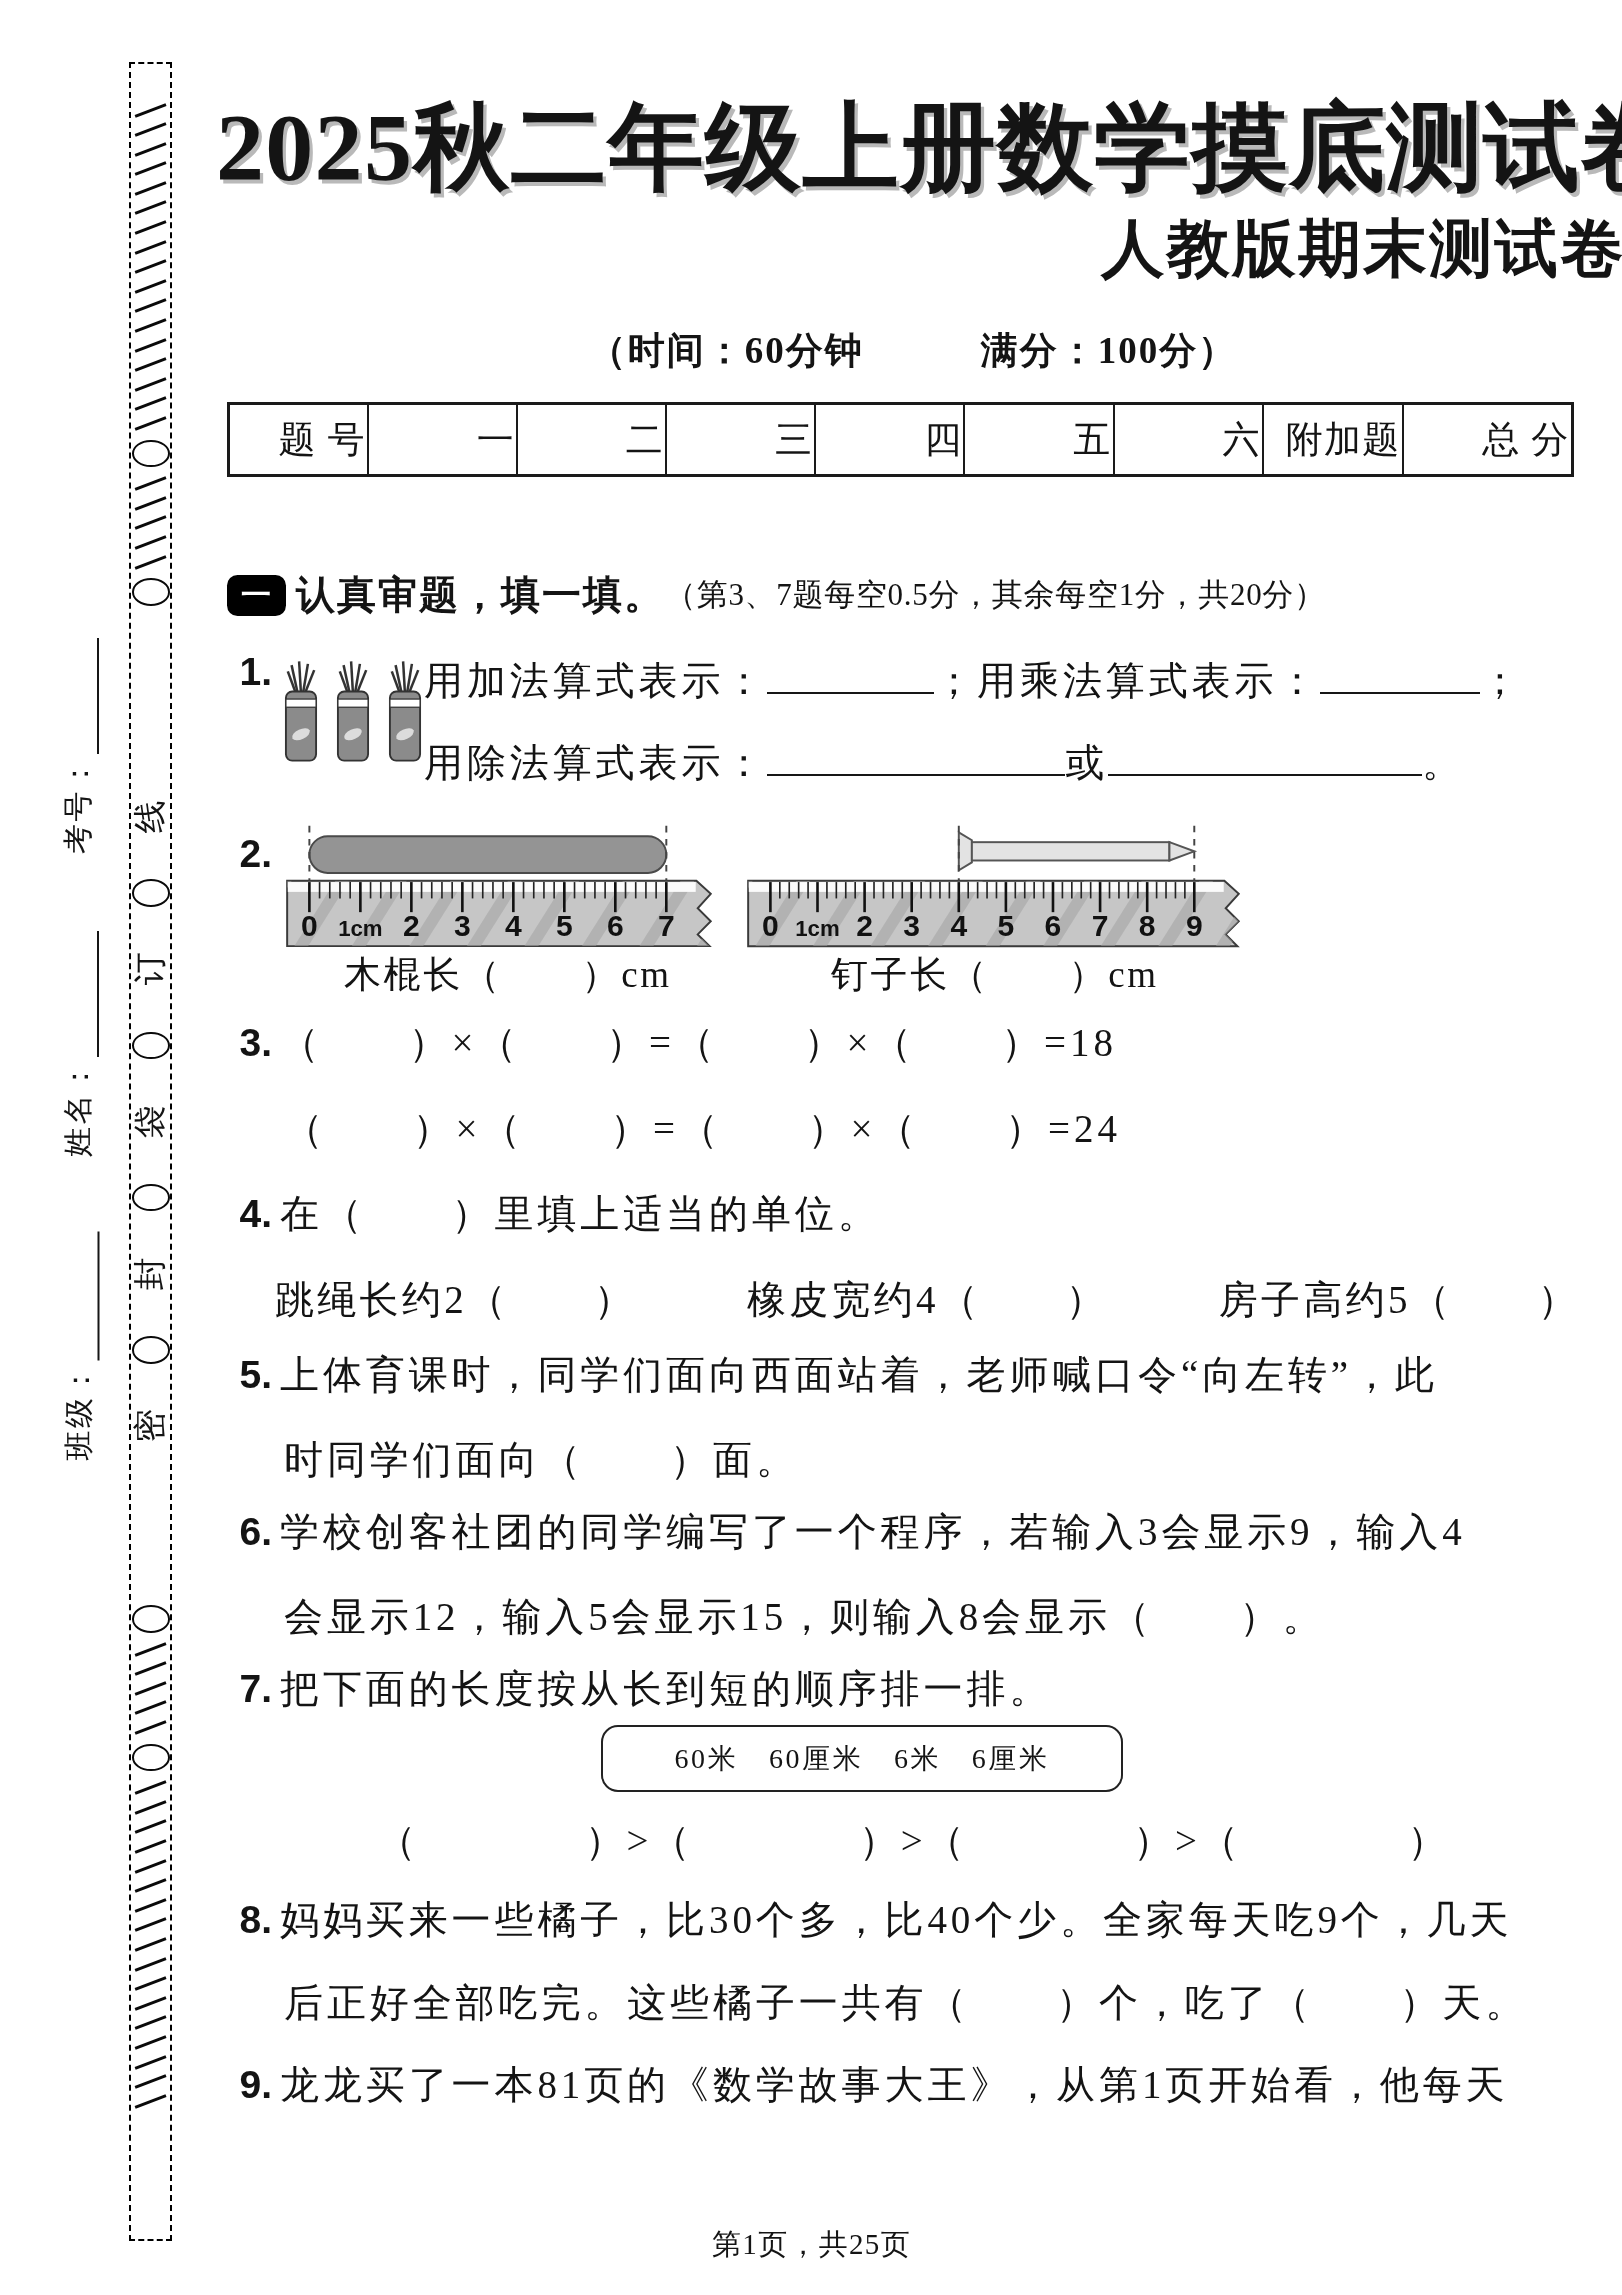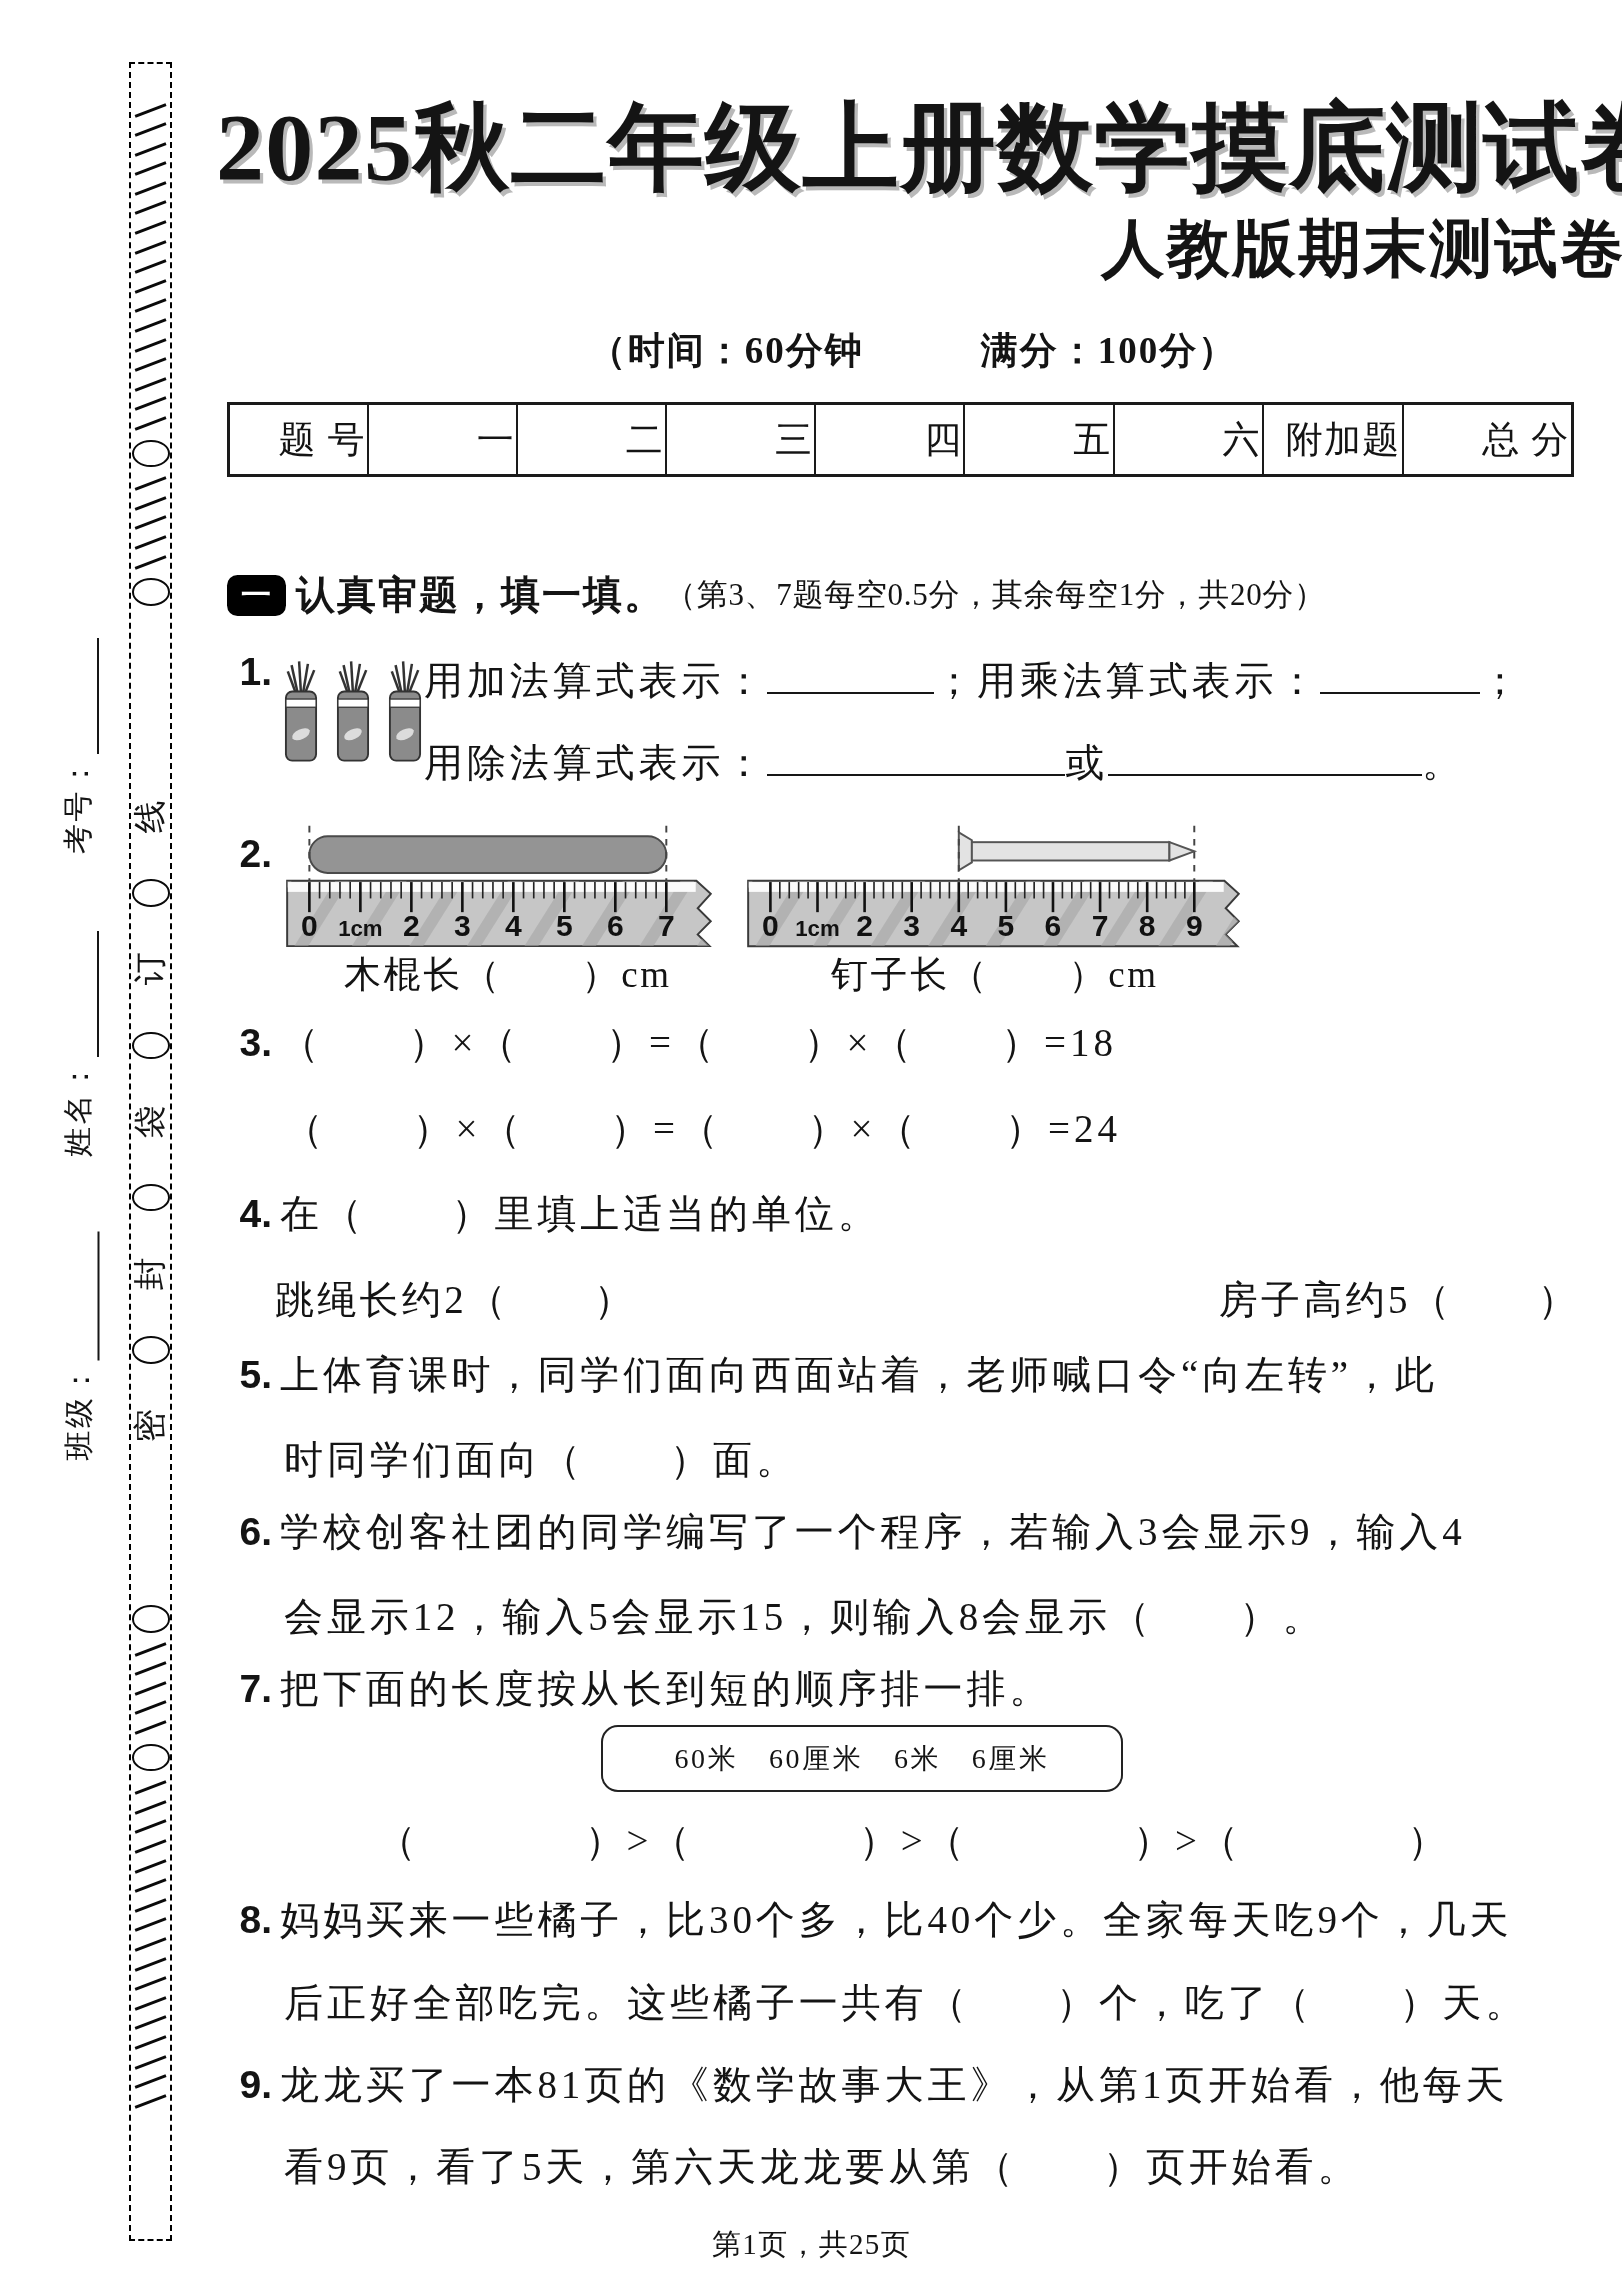--- a/index.html
+++ b/index.html
@@ -384,20 +384,21 @@
     <div class="line" style="left:23.6px;top:1021px;">
       <span class="qno">3.</span><span>（　　）×（　　）=（　　）×（　　）=18</span>
     </div>
     <div class="line" style="left:68px;top:1107px;">（　　）×（　　）=（　　）×（　　）=24</div>
 
     <div class="line" style="left:23.6px;top:1192px;text-align:center;">
       <span class="qno">4.</span><span>在（　　）里填上适当的单位。</span>
     </div>
     <div class="q4-items">
       <span>跳绳长约2（　　）</span>
+      <span>橡皮宽约4（　　）</span>
       <span>房子高约5（　　）</span>
     </div>
 
     <div class="line" style="left:23.6px;top:1353px;">
       <span class="qno">5.</span><span>上体育课时，同学们面向西面站着，老师喊口令“向左转”，此</span>
     </div>
     <div class="line" style="left:68px;top:1438px;">时同学们面向（　　）面。</div>
 
     <div class="line" style="left:23.6px;top:1510px;">
       <span class="qno">6.</span><span>学校创客社团的同学编写了一个程序，若输入3会显示9，输入4</span>
@@ -411,19 +412,18 @@
     <div class="q7-compare">（　　　　）&gt;（　　　　）&gt;（　　　　）&gt;（　　　　）</div>
 
     <div class="line" style="left:23.6px;top:1898px;">
       <span class="qno">8.</span><span>妈妈买来一些橘子，比30个多，比40个少。全家每天吃9个，几天</span>
     </div>
     <div class="line" style="left:68px;top:1981px;">后正好全部吃完。这些橘子一共有（　　）个，吃了（　　）天。</div>
 
     <div class="line" style="left:23.6px;top:2063px;">
       <span class="qno">9.</span><span>龙龙买了一本81页的《数学故事大王》，从第1页开始看，他每天</span>
     </div>
-    <div class="line" style="left:68px;top:2145px;">看9页，看了5天，第六天龙龙要从第（　　）页开始看。</div>
 
   </div>
 
   <div class="footer">第1页，共25页</div>
 </div>
 
 
 </body></html>

